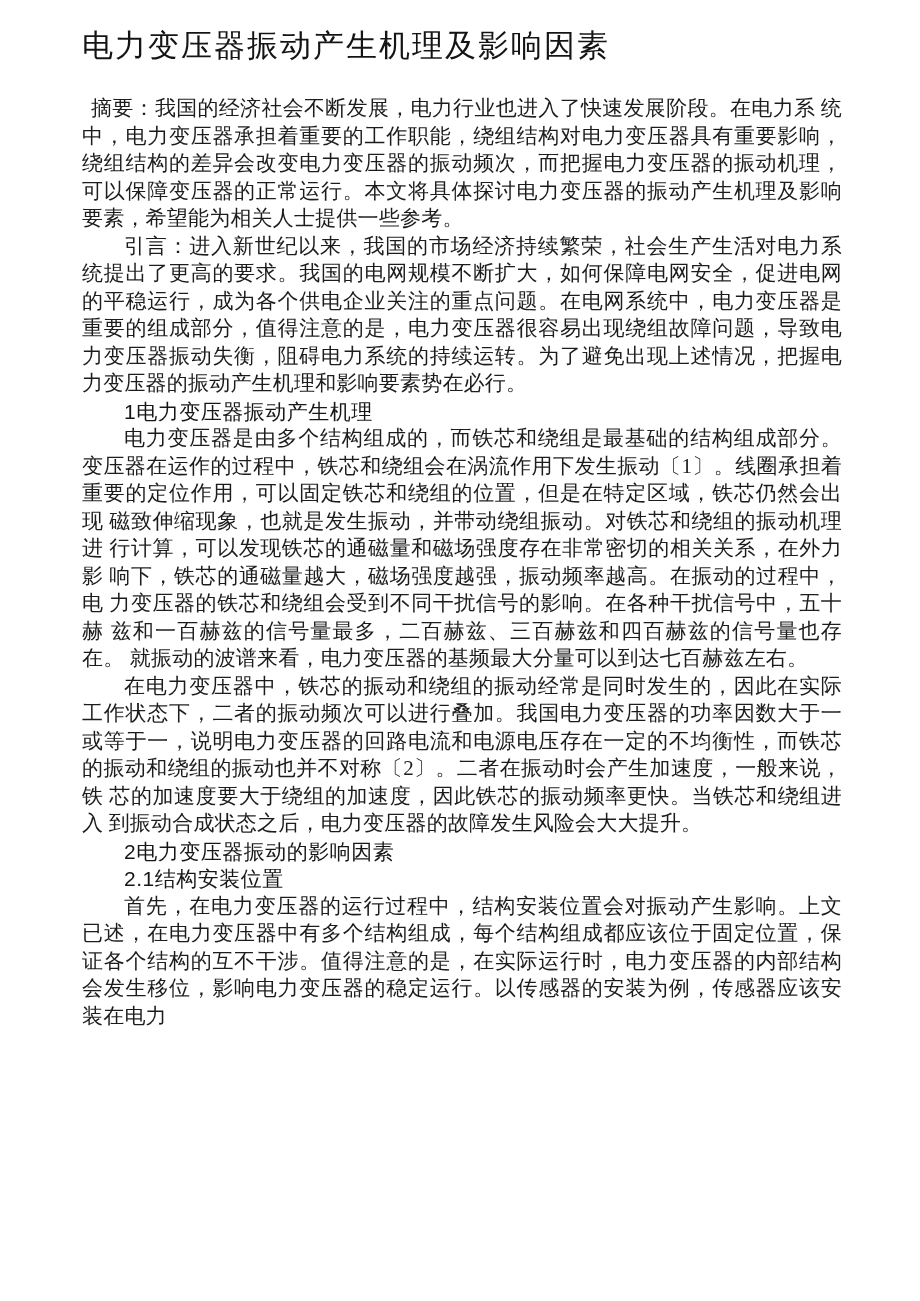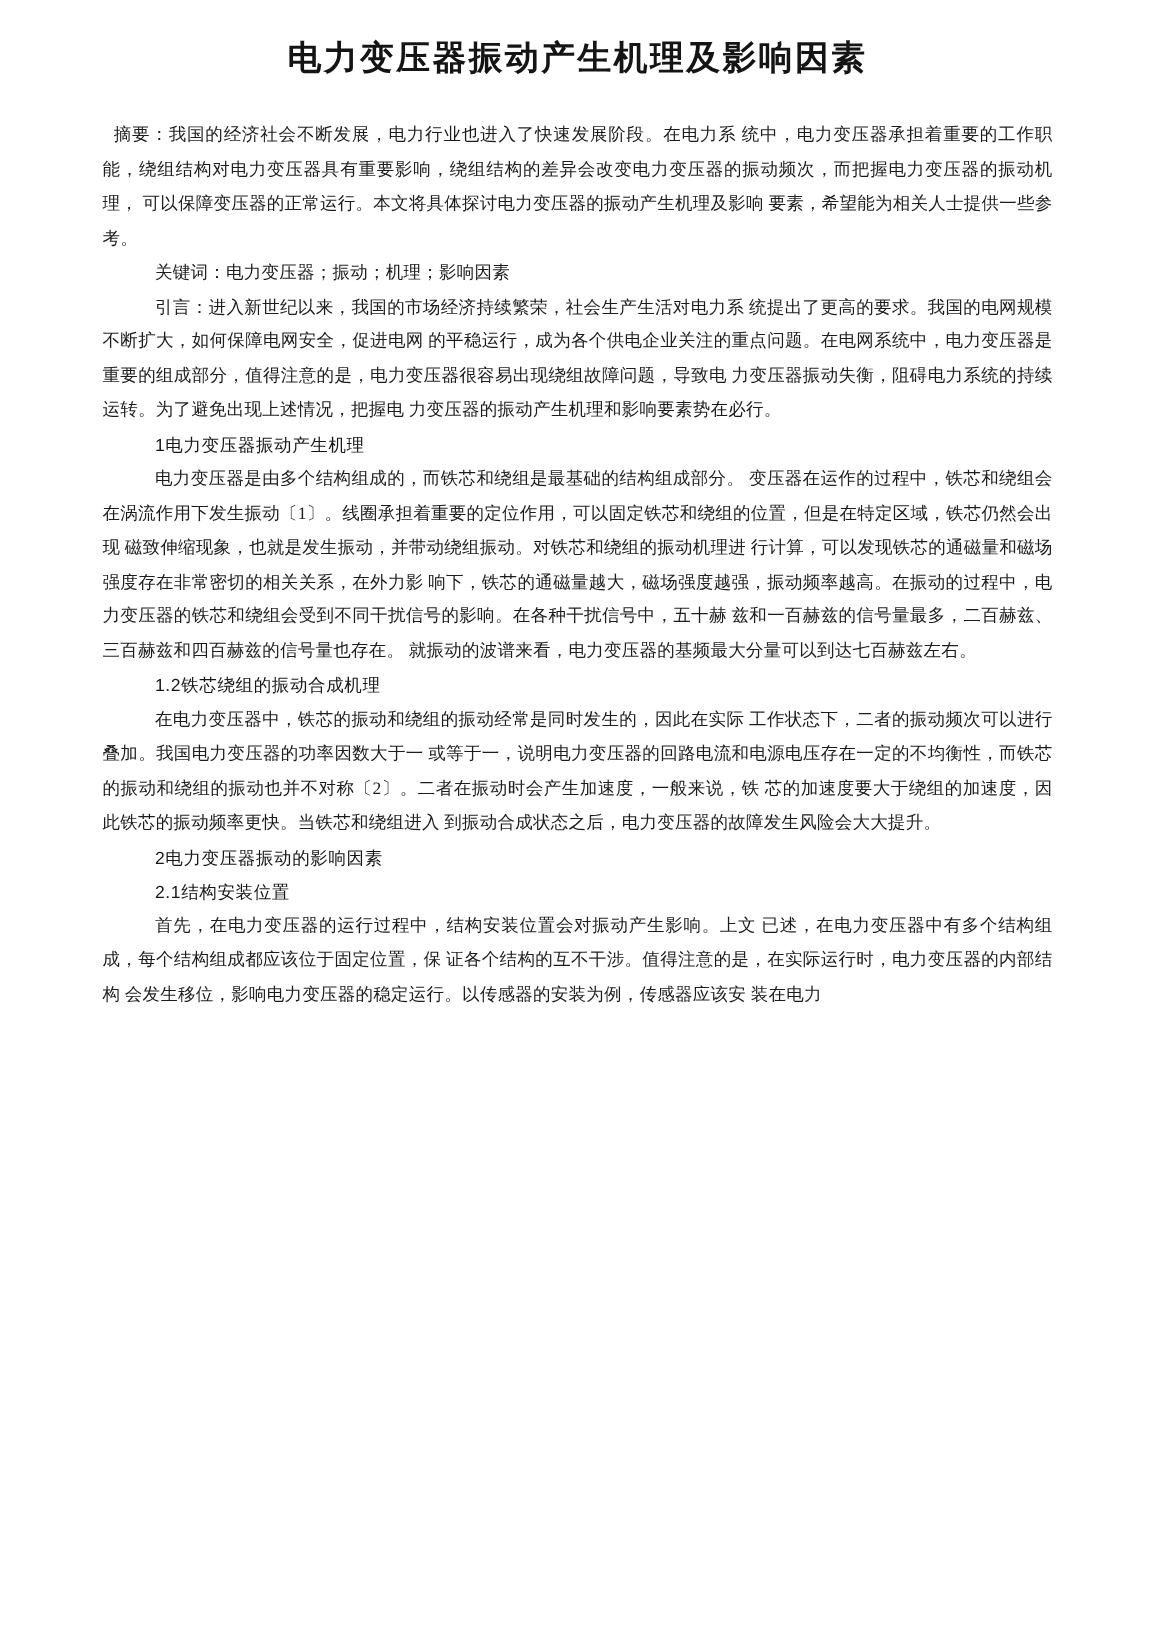--- a/index.html
+++ b/index.html
@@ -14,31 +14,31 @@
     margin: 0 auto;
     background: #ffffff;
     box-sizing: border-box;
     padding: 24px 78px 0 82px;
     overflow: hidden;
     color: #1c1c1c;
     font-family: "Liberation Serif", "DejaVu Serif", serif;
   }
   .doc-title {
     margin: 0 0 27px 0;
-    font-size: 27px;
+    font-size: 31px;
     line-height: 44px;
-    font-weight: bold;
-    text-align: center;
+    font-weight: normal;
+    text-align: left;
     letter-spacing: 2px;
     color: #141414;
     font-family: "Liberation Serif", "DejaVu Serif", serif;
   }
   .para {
     margin: 0;
-    font-size: 14px;
+    font-size: 21px;
     line-height: 27.5px;
     text-align: justify;
     text-indent: 42px;
     color: #1c1c1c;
     letter-spacing: 0.2px;
   }
   .para.indent-small {
     text-indent: 9px;
   }
   .para.heading {
@@ -52,31 +52,29 @@
 <body>
 
 <div class="page">
 
   <h1 class="doc-title">电力变压器振动产生机理及影响因素</h1>
 
   <div>
 
     <p class="para indent-small">摘要：我国的经济社会不断发展，电力行业也进入了快速发展阶段。在电力系 统中，电力变压器承担着重要的工作职能，绕组结构对电力变压器具有重要影响，绕组结构的差异会改变电力变压器的振动频次，而把握电力变压器的振动机理， 可以保障变压器的正常运行。本文将具体探讨电力变压器的振动产生机理及影响 要素，希望能为相关人士提供一些参考。</p>
 
-    <p class="para">关键词：电力变压器；振动；机理；影响因素</p>
 
     <p class="para">引言：进入新世纪以来，我国的市场经济持续繁荣，社会生产生活对电力系 统提出了更高的要求。我国的电网规模不断扩大，如何保障电网安全，促进电网 的平稳运行，成为各个供电企业关注的重点问题。在电网系统中，电力变压器是 重要的组成部分，值得注意的是，电力变压器很容易出现绕组故障问题，导致电 力变压器振动失衡，阻碍电力系统的持续运转。为了避免出现上述情况，把握电 力变压器的振动产生机理和影响要素势在必行。</p>
 
     <p class="para heading">1电力变压器振动产生机理</p>
 
 
     <p class="para">电力变压器是由多个结构组成的，而铁芯和绕组是最基础的结构组成部分。 变压器在运作的过程中，铁芯和绕组会在涡流作用下发生振动〔1〕。线圈承担着重要的定位作用，可以固定铁芯和绕组的位置，但是在特定区域，铁芯仍然会出现 磁致伸缩现象，也就是发生振动，并带动绕组振动。对铁芯和绕组的振动机理进 行计算，可以发现铁芯的通磁量和磁场强度存在非常密切的相关关系，在外力影 响下，铁芯的通磁量越大，磁场强度越强，振动频率越高。在振动的过程中，电 力变压器的铁芯和绕组会受到不同干扰信号的影响。在各种干扰信号中，五十赫 兹和一百赫兹的信号量最多，二百赫兹、三百赫兹和四百赫兹的信号量也存在。 就振动的波谱来看，电力变压器的基频最大分量可以到达七百赫兹左右。</p>
 
 
-    <p class="para heading">1.2铁芯绕组的振动合成机理</p>
 
     <p class="para">在电力变压器中，铁芯的振动和绕组的振动经常是同时发生的，因此在实际 工作状态下，二者的振动频次可以进行叠加。我国电力变压器的功率因数大于一 或等于一，说明电力变压器的回路电流和电源电压存在一定的不均衡性，而铁芯 的振动和绕组的振动也并不对称〔2〕。二者在振动时会产生加速度，一般来说，铁 芯的加速度要大于绕组的加速度，因此铁芯的振动频率更快。当铁芯和绕组进入 到振动合成状态之后，电力变压器的故障发生风险会大大提升。</p>
 
     <p class="para heading">2电力变压器振动的影响因素</p>
 
     <p class="para heading">2.1结构安装位置</p>
 
     <p class="para">首先，在电力变压器的运行过程中，结构安装位置会对振动产生影响。上文 已述，在电力变压器中有多个结构组成，每个结构组成都应该位于固定位置，保 证各个结构的互不干涉。值得注意的是，在实际运行时，电力变压器的内部结构 会发生移位，影响电力变压器的稳定运行。以传感器的安装为例，传感器应该安 装在电力</p>
 
   </div>

